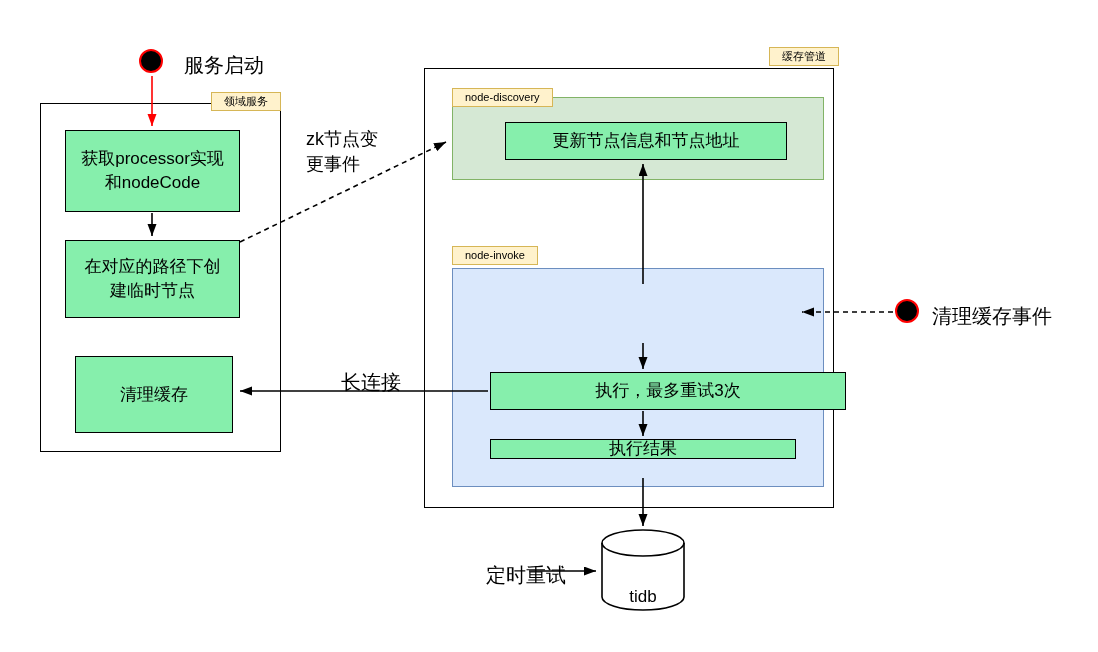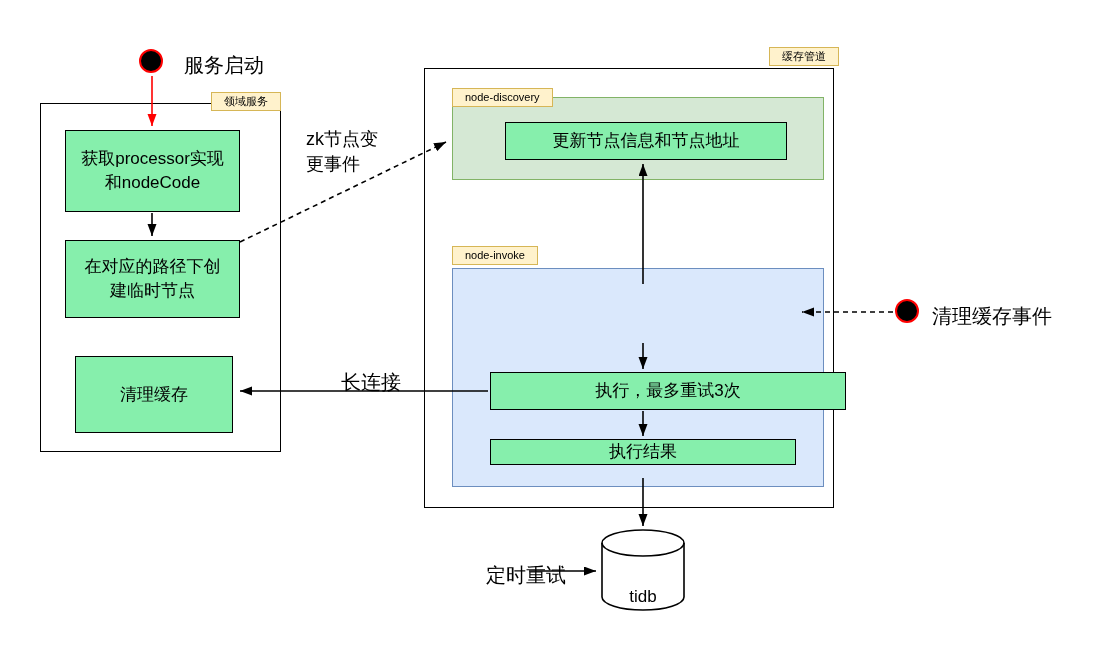--- a/index.html
+++ b/index.html
@@ -111,21 +111,21 @@
   <div class="container-box" style="left:424px; top:68px; width:410px; height:440px;"></div>
   <div class="tag" style="right:259px; top:47px;">缓存管道</div>
 
   <div class="section green" style="left:452px; top:97px; width:372px; height:83px;"></div>
   <div class="tag" style="left:452px; top:88px;">node-discovery</div>
   <div class="node" style="left:505px; top:122px; width:282px; height:38px;">更新节点信息和节点地址</div>
 
   <div class="section blue" style="left:452px; top:268px; width:372px; height:219px;"></div>
   <div class="tag" style="left:452px; top:246px;">node-invoke</div>
   <div class="node" style="left:490px; top:372px; width:356px; height:38px;">执行，最多重试3次</div>
-  <div class="node" style="left:490px; top:439px; width:306px; height:26px;">执行结果</div>
+  <div class="node" style="left:490px; top:439px; width:306px; height:20px;">执行结果</div>
 
   <div class="free-label" style="left:306px; top:127px; font-size:18px;">zk节点变
 更事件</div>
   <div class="free-label" style="left:341px; top:368px;">长连接</div>
   <div class="free-label" style="left:932px; top:302px;">清理缓存事件</div>
   <div class="free-label" style="left:446px; top:561px;margin-left:40px;">定时重试</div>
 
   <div class="event-circle" style="left:895px; top:299px;"></div>
 
   <div class="db-label" style="left:602px; top:571px; width:82px;">tidb</div>

